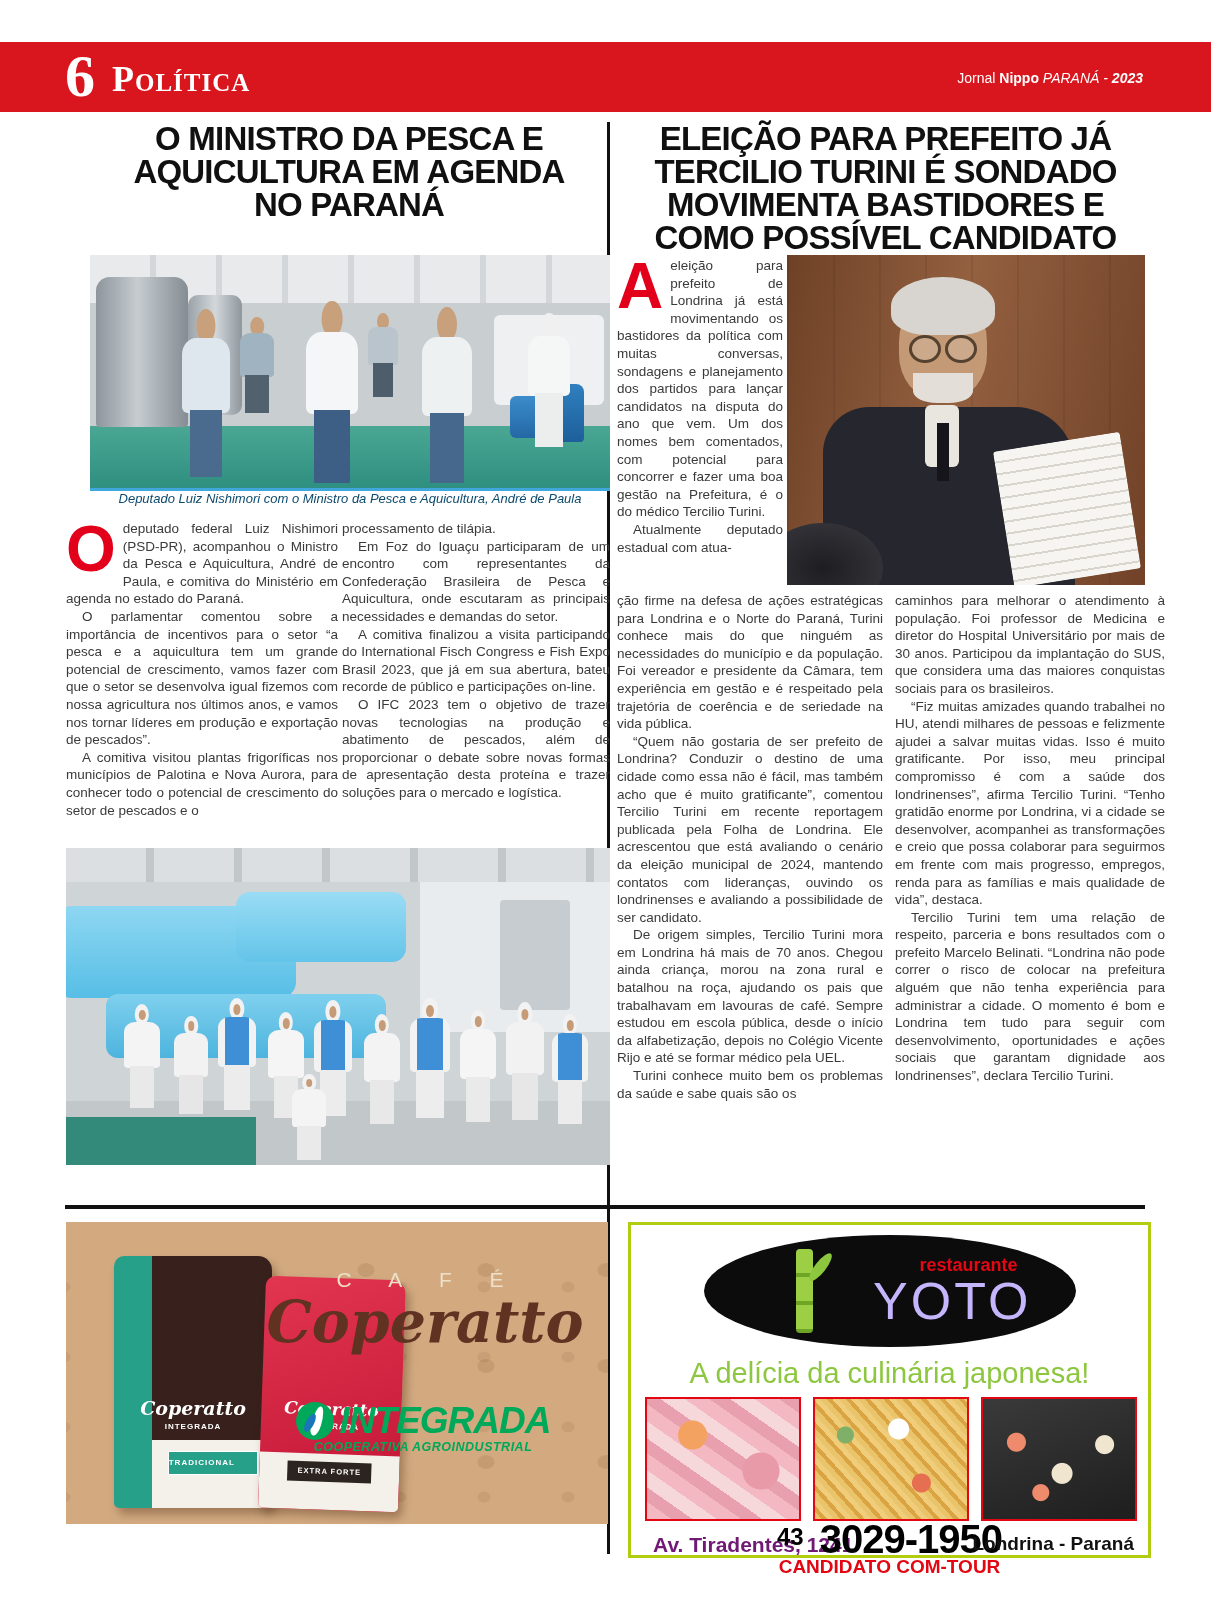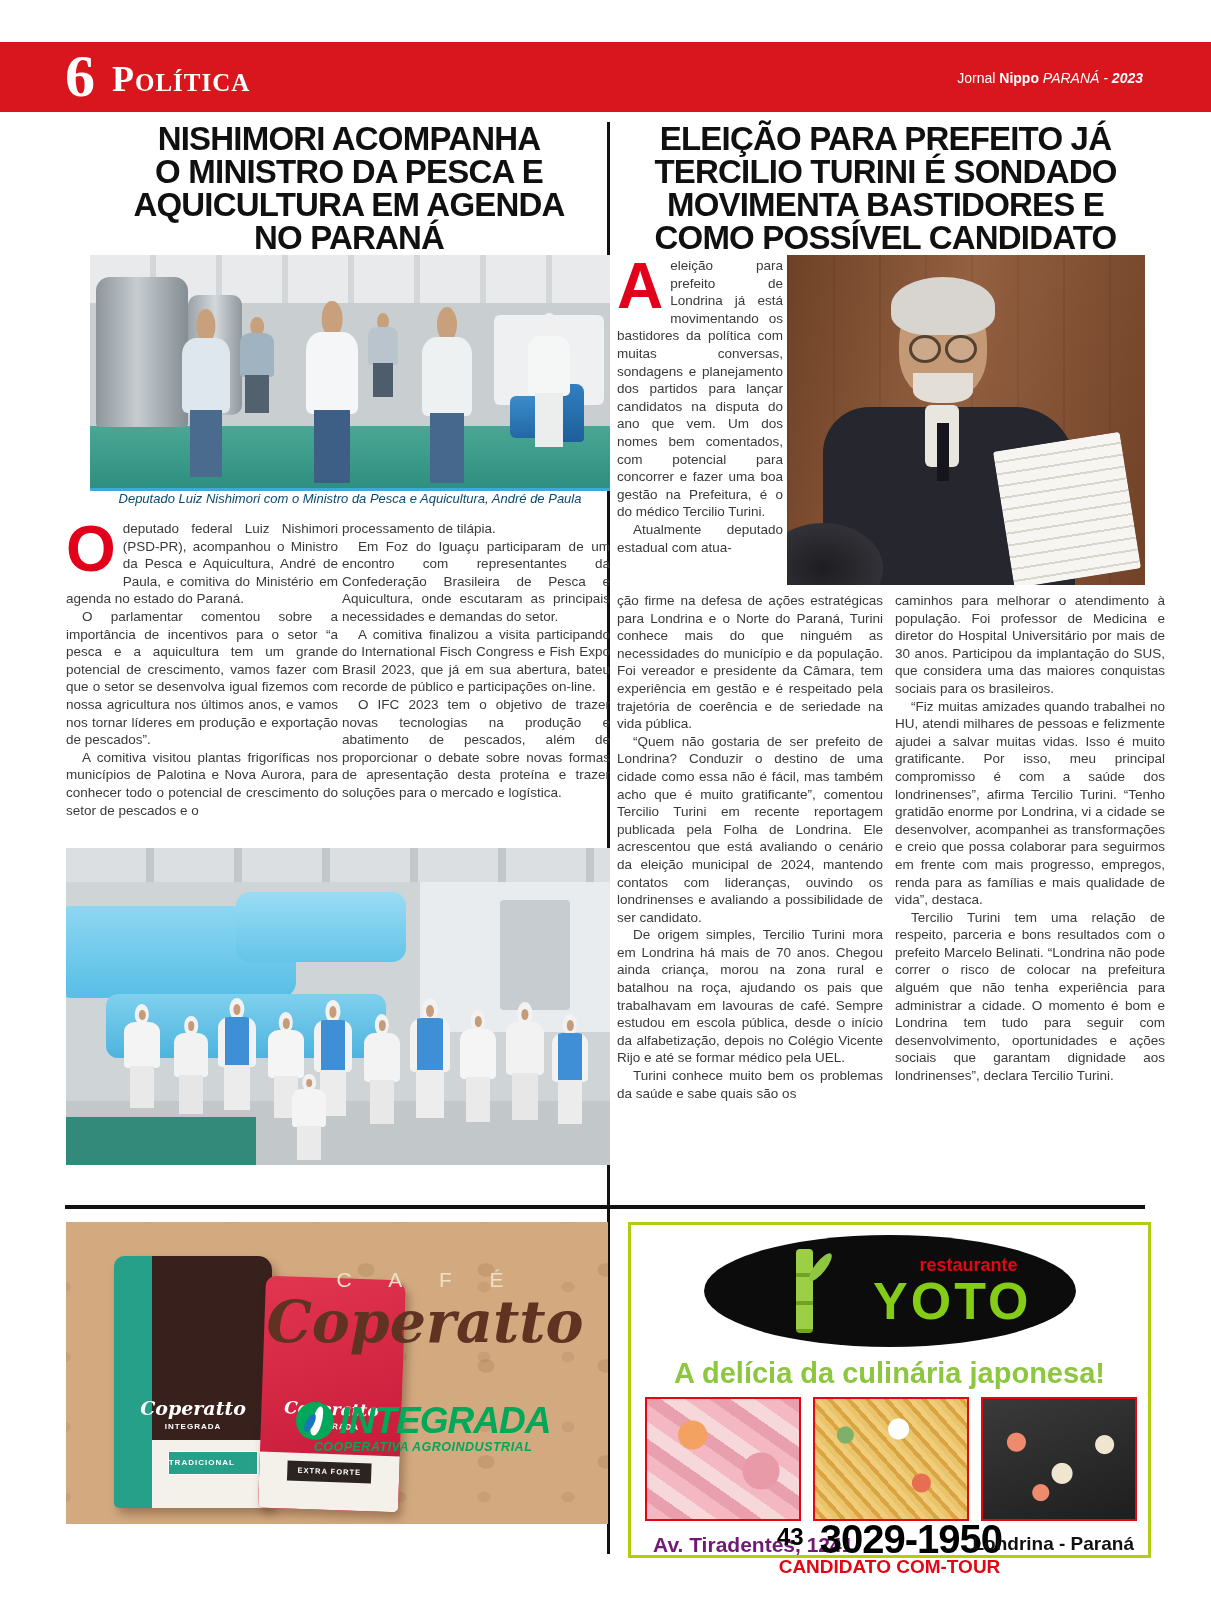--- a/index.html
+++ b/index.html
@@ -145,29 +145,29 @@
       letter-spacing:-1px;}
   #integrada .sub{color:#00a859;font-size:12.5px;font-weight:bold;font-style:italic;
       margin-top:-2px;letter-spacing:.5px;}
 
   #ad-kyoto{left:628px;top:1222px;width:517px;height:330px;background:#fff;
       border:3px solid #b2cc0f;}
   #kyoto-ellipse{left:50%;transform:translateX(-50%);top:10px;width:372px;height:112px;
       background:#0c0c0c;border-radius:50%;}
   #kyoto-ellipse .resto{position:absolute;right:58px;top:20px;color:#e30613;
       font-weight:bold;font-size:18px;}
-  #kyoto-ellipse .yoto{position:absolute;right:44px;top:36px;color:#84cc16;font-weight:700;
+  #kyoto-ellipse .yoto{position:absolute;right:44px;top:36px;color:#c4b5fd;font-weight:400;
       font-size:52px;letter-spacing:3px;}
   .bambooK{position:absolute;left:84px;top:14px;width:52px;height:84px;}
   .bambooK .stalk{position:absolute;left:8px;top:0;width:17px;height:100%;border-radius:4px;
       background:repeating-linear-gradient(#9ccf44 0 24px,#6fa524 24px 28px);}
   .bambooK .arm{position:absolute;left:22px;top:26px;width:34px;height:11px;background:#8dc63f;
       border-radius:50%;transform:rotate(-52deg);transform-origin:left center;}
   #kyoto-tag{left:0;top:132px;width:100%;text-align:center;color:#8dc63f;
-      font-weight:bold;font-size:29px;}
+      font-weight:normal;font-size:29px;}
   .food{position:absolute;top:172px;width:152px;height:120px;border:2px solid #e30613;}
   #food1{left:14px;background:
       radial-gradient(circle at 30% 30%,#f4a261 14px,transparent 15px),
       radial-gradient(circle at 75% 60%,#e89aa8 18px,transparent 19px),
       repeating-linear-gradient(35deg,#f3b8c1 0 14px,#e8a0ae 14px 26px,#f6d7da 26px 40px);}
   #food2{left:182px;background:
       radial-gradient(circle at 20% 30%,#7fb069 8px,transparent 9px),
       radial-gradient(circle at 70% 70%,#e76f51 9px,transparent 10px),
       radial-gradient(circle at 55% 25%,#fff 10px,transparent 11px),
       repeating-linear-gradient(48deg,#e9c46a 0 5px,#d9a441 5px 9px,#f0cd7a 9px 14px);}
@@ -189,21 +189,20 @@
 <body>
 
 <div id="page">
 
   <div id="band" class="abs"></div>
   <div id="pagenum" class="abs">6</div>
   <div id="section" class="abs">Política</div>
   <div id="masthead" class="abs"><span>Jornal </span><span class="b">Nippo</span><span class="i"> PARANÁ - </span><span class="b i">2023</span></div>
 
   <div id="hl-left" class="abs headline">
-    <div>NISHIMORI ACOMPANHA</div>
     <div>O MINISTRO DA PESCA E</div>
     <div>AQUICULTURA EM AGENDA</div>
     <div>NO PARANÁ</div>
   </div>
   <div id="hl-right" class="abs headline">
     <div>ELEIÇÃO PARA PREFEITO JÁ</div>
     <div>TERCILIO TURINI É SONDADO</div>
     <div>MOVIMENTA BASTIDORES E</div>
     <div>COMO POSSÍVEL CANDIDATO</div>
   </div>

